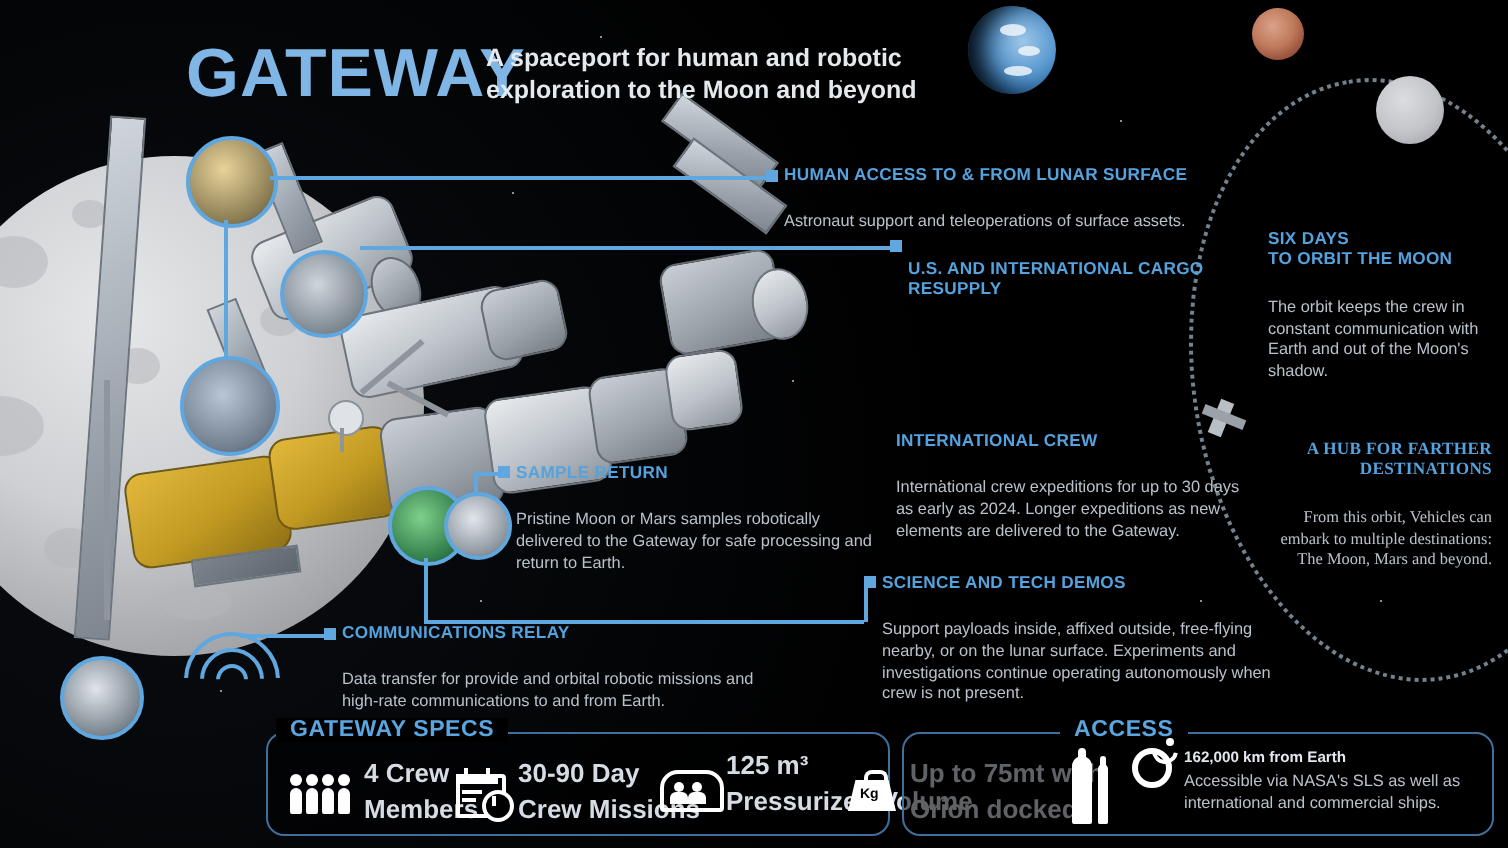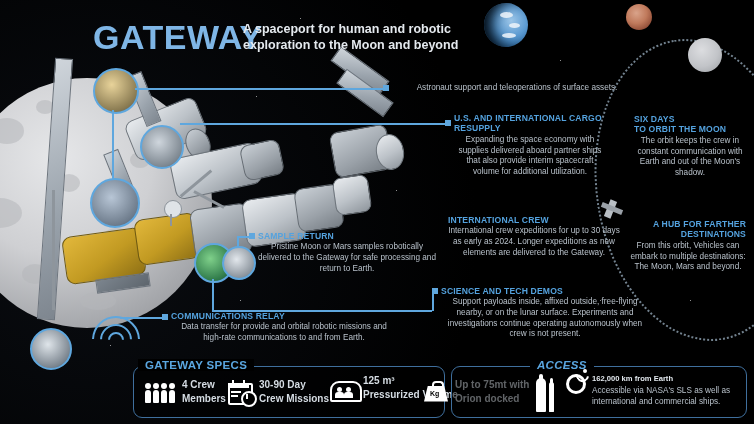--- a/index.html
+++ b/index.html
@@ -52,29 +52,29 @@
   .sq{position:absolute;width:6px;height:6px;background:#5fa7de;}
 
   
   .title{position:absolute;left:93px;top:20px;font-size:34px;font-weight:bold;
      color:#7fb6e6;letter-spacing:.5px;line-height:1;}
   .subtitle{position:absolute;left:243px;top:22px;width:240px;font-size:12.5px;
      font-weight:bold;color:#e4e9ee;line-height:1.25;}
 
   .note{position:absolute;}
   .note .hd{color:#54a2de;font-weight:bold;font-size:8.6px;letter-spacing:.15px;line-height:1.22;}
-  .note .bd{color:#b9c2cb;font-size:8.2px;line-height:1.3;margin-top:1px;text-align:center;}
+  .note .bd{color:#b9c2cb;font-size:8.2px;line-height:1.3;margin-top:14px;}
   .note.rt{text-align:right;}
 
   
   .pbox{position:absolute;border:1.6px solid #3f6f9d;border-radius:9px;background:rgba(0,0,0,.55);}
   .plabel{position:absolute;background:#000;padding:0 7px;color:#5aa6e0;
      font-size:11.5px;font-weight:bold;letter-spacing:.3px;}
   .spec{position:absolute;display:flex;align-items:center;gap:5px;}
-  .spec .txt{font-size:10px;font-weight:bold;color:#d5dce3;line-height:1.35;}
+  .spec .txt{font-size:13px;font-weight:bold;color:#d5dce3;line-height:1.35;}
   .ico{position:relative;flex:none;}
   .acc .t1{font-size:7.6px;font-weight:bold;color:#e2e8ee;}
   .acc .t2{font-size:8.2px;color:#b9c2cb;line-height:1.3;margin-top:3px;}
 </style>
 </head>
 <body>
 
 <div class="stage">
 
   <div class="space"></div>
@@ -191,26 +191,26 @@
 
   <div class="bub" style="left:30px;top:328px;width:38px;height:38px;
               background:radial-gradient(circle at 42% 38%,#dfe5ea,#79838d 72%,#2f3a46);"></div>
   <div class="line" style="left:120px;top:317px;width:42px;"></div>
   <div class="sq" style="left:162px;top:314px;"></div>
 
   <div class="title">GATEWAY</div>
   <div class="subtitle">A spaceport for human and robotic exploration to the Moon and beyond</div>
 
   <div class="note" style="left:392px;top:82px;width:250px;">
+    <div class="hd">HUMAN ACCESS TO &amp; FROM LUNAR SURFACE</div>
     <div class="bd">Astronaut support and teleoperations of surface assets.</div>
   </div>
 
-  <div class="note" style="left:454px;top:113px;width:152px;">
+  <div class="note" style="left:454px;top:129px;width:152px;">
     <div class="hd">U.S. AND INTERNATIONAL CARGO RESUPPLY</div>
-    <div class="bd">Expanding the space economy with supplies delivered aboard partner ships that also provide interim spacecraft volume for additional utilization.</div>
   </div>
 
   <div class="note" style="left:448px;top:215px;width:172px;">
     <div class="hd">INTERNATIONAL CREW</div>
     <div class="bd">International crew expeditions for up to 30 days as early as 2024. Longer expeditions as new elements are delivered to the Gateway.</div>
   </div>
 
   <div class="note" style="left:258px;top:231px;width:178px;">
     <div class="hd">SAMPLE RETURN</div>
     <div class="bd">Pristine Moon or Mars samples robotically delivered to the Gateway for safe processing and return to Earth.</div>
@@ -225,21 +225,21 @@
     <div class="hd">COMMUNICATIONS RELAY</div>
     <div class="bd">Data transfer for provide and orbital robotic missions and high-rate communications to and from Earth.</div>
   </div>
 
   <div class="note" style="left:634px;top:114px;width:112px;">
     <div class="hd">SIX DAYS</div>
     <div class="hd">TO ORBIT THE MOON</div>
     <div class="bd">The orbit keeps the crew in constant communication with Earth and out of the Moon's shadow.</div>
   </div>
 
-  <div class="note rt" style="left:630px;top:219px;width:116px;">
+  <div class="note rt" style="left:630px;top:219px;width:116px;font-family:Liberation Serif, serif;">
     <div class="hd">A HUB FOR FARTHER</div>
     <div class="hd">DESTINATIONS</div>
     <div class="bd">From this orbit, Vehicles can embark to multiple destinations: The Moon, Mars and beyond.</div>
   </div>
 
   <div class="pbox" style="left:133px;top:366px;width:310px;height:50px;"></div>
   <div class="plabel" style="left:138px;top:359px;">GATEWAY SPECS</div>
 
   <div class="spec" style="left:145px;top:378px;">
     <div class="ico" style="width:32px;height:22px;">
@@ -298,21 +298,21 @@
       <div style="position:absolute;left:8px;top:1px;width:8px;height:7px;border:2px solid #fff;border-radius:4px 4px 0 0;border-bottom:none;"></div>
       <div style="position:absolute;left:6px;top:10px;font-size:7px;font-weight:bold;color:#000;">Kg</div>
     </div>
     <div class="txt">
       <div>Up to 75mt with</div>
       <div>Orion docked</div>
     </div>
   </div>
 
   <div class="pbox" style="left:451px;top:366px;width:294px;height:50px;"></div>
-  <div class="plabel" style="left:530px;top:359px;font-style:italic;">ACCESS</div>
+  <div class="plabel" style="left:530px;top:359px;">ACCESS</div>
 
   <div style="position:absolute;left:532px;top:374px;width:28px;height:40px;">
     <div style="position:absolute;left:4px;top:4px;width:10px;height:34px;background:#fff;border-radius:5px 5px 1px 1px;"></div>
     <div style="position:absolute;left:7px;top:0;width:4px;height:8px;background:#fff;border-radius:2px 2px 0 0;"></div>
     <div style="position:absolute;left:17px;top:8px;width:5px;height:30px;background:#fff;border-radius:3px 3px 1px 1px;"></div>
     <div style="position:absolute;left:18px;top:4px;width:3px;height:6px;background:#fff;border-radius:2px 2px 0 0;"></div>
   </div>
 
   <div style="position:absolute;left:566px;top:369px;width:22px;height:20px;">
     <div style="position:absolute;left:0;top:5px;width:14px;height:14px;border:3px solid #fff;border-radius:50%;"></div>

